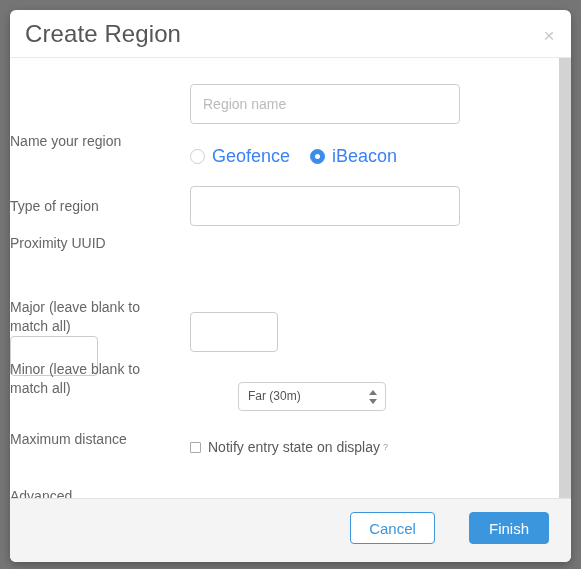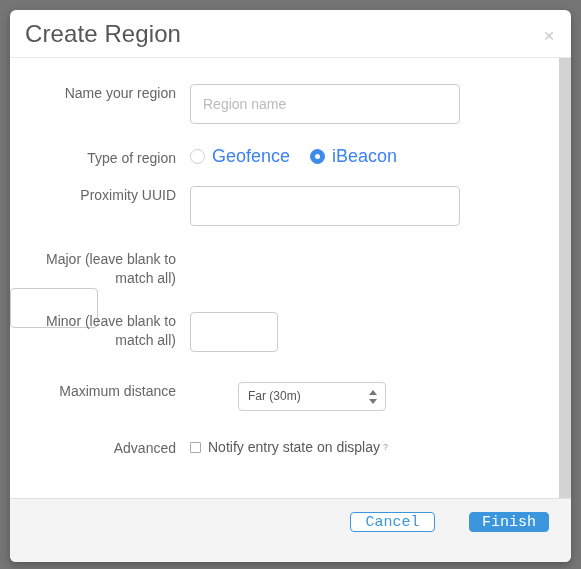--- a/index.html
+++ b/index.html
@@ -117,24 +117,24 @@
     position: absolute;
     left: 0;
     width: 535px;
     display: flex;
     align-items: flex-start;
   }
   .form-label {
     width: 180px;
     padding-right: 14px;
     box-sizing: border-box;
-    text-align: right;
     font-size: 14px;
     line-height: 19px;
     color: #666666;
+    margin-top: 48px;
   }
   .form-control-area {
     flex: 1 1 auto;
   }
 
   .text-input {
     box-sizing: border-box;
     height: 40px;
     border: 1px solid #cccccc;
     border-radius: 4px;
@@ -263,24 +263,24 @@
     position: relative;
     flex: 0 0 64px;
     height: 64px;
     background: #f4f4f4;
     border-top: 1px solid #e2e2e2;
     box-sizing: border-box;
   }
   .btn {
     position: absolute;
     top: 13px;
-    height: 20px;
+    height: 32px;
     border-radius: 4px;
     font-size: 15px;
-    font-family: Liberation Mono, monospace;
+    font-family: Liberation Sans, sans-serif;
     cursor: pointer;
     box-sizing: border-box;
     padding: 0;
   }
   #btn-cancel {
     right: 136px;
     width: 85px;
     background: #ffffff;
     border: 1px solid #3b96dd;
     color: #3b96dd;

